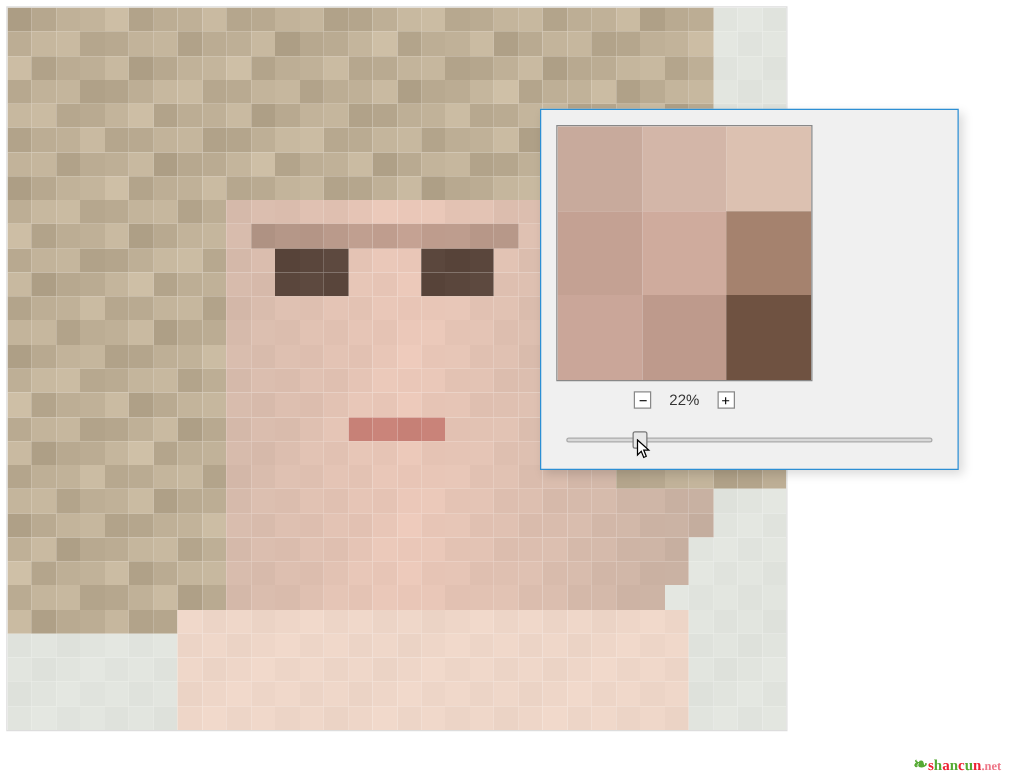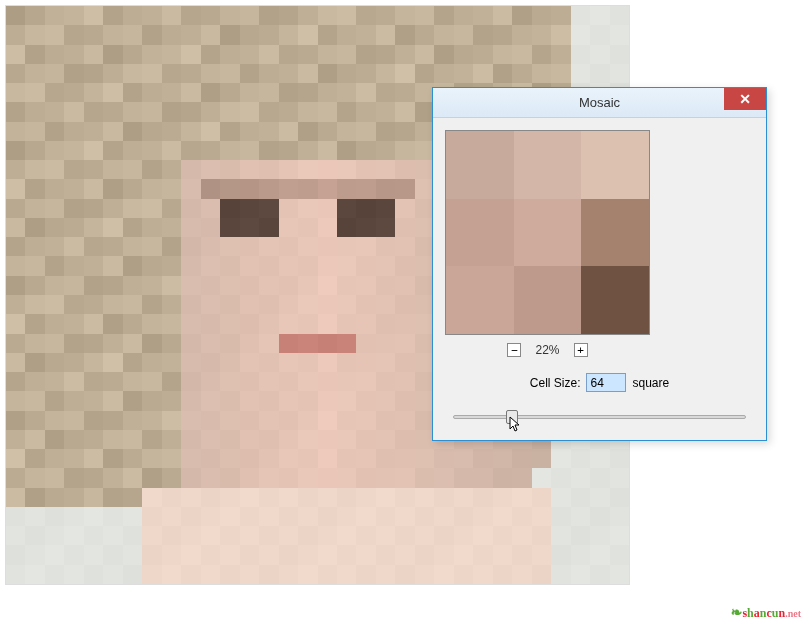--- a/index.html
+++ b/index.html
@@ -1001,26 +1001,20 @@
       <div style="background: rgb(239, 215, 201);"></div>
       <div style="background: rgb(235, 211, 197);"></div>
       <div style="background: rgb(225, 228, 222);"></div>
       <div style="background: rgb(228, 231, 225);"></div>
       <div style="background: rgb(224, 227, 221);"></div>
       <div style="background: rgb(227, 230, 224);"></div>
     </div>
 </div>
 
 <div class="dialog">
-  <div class="titlebar">
-    <span class="title">Mosaic</span>
-    <div class="close-btn">
-      <span>✕</span>
-    </div>
-  </div>
   <div class="dialog-body">
     <div class="row1">
       <div class="preview-col">
         <div class="preview-box">
           <div class="preview-grid" id="preview-grid">
               <div style="background: rgb(200, 170, 156);"></div>
               <div style="background: rgb(211, 182, 168);"></div>
               <div style="background: rgb(220, 193, 177);"></div>
               <div style="background: rgb(196, 161, 147);"></div>
               <div style="background: rgb(207, 171, 157);"></div>
@@ -1034,25 +1028,20 @@
           <div class="zoom-btn">
               <span>−</span>
             </div>
           <span class="zoom-label">22%</span>
           <div class="zoom-btn">
               <span>+</span>
             </div>
         </div>
       </div>
     </div>
-    <div class="cell-row">
-      <span>Cell Size:</span>
-      <input type="text" value="64" style="">
-      <span>square</span>
-    </div>
     <div class="slider-wrap">
       <div class="slider-track"></div>
       <div class="slider-thumb" id="slider-thumb" style="left: calc(20% - 6px);"></div>
       <div class="cursor-arrow" id="cursor" style="left: calc(20% - 4px); top: 8px;">
         <svg viewBox="0 0 12 18">
             <path d="M1 1 L1 13 L4 10 L6 15 L8 14 L6 9 L10 9 Z" fill="#fff" stroke="#000" stroke-width="1"></path>
           </svg>
       </div>
     </div>
   </div>

